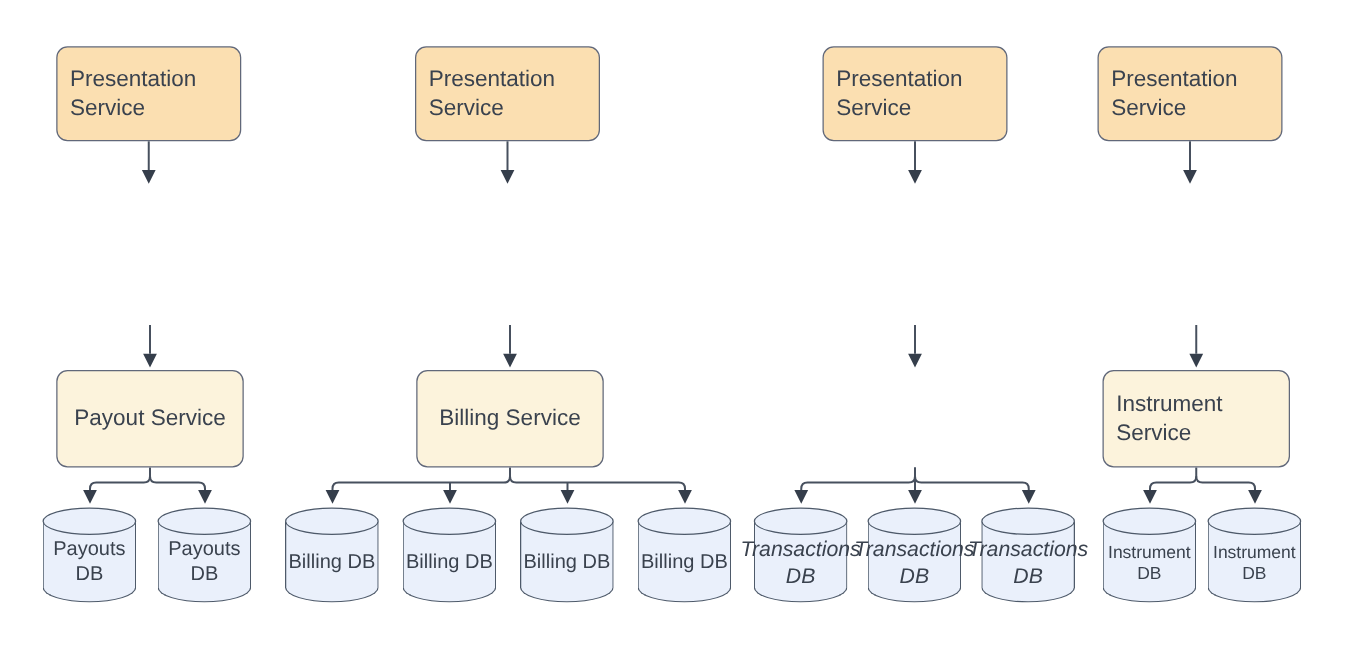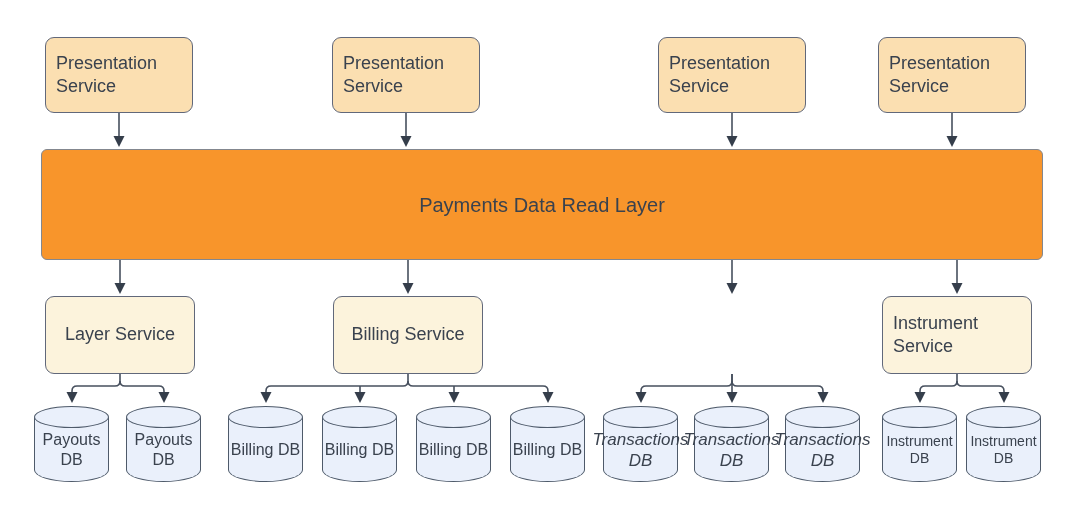--- a/index.html
+++ b/index.html
@@ -97,26 +97,23 @@
   <div class="node peach" style="left:332px;top:37px;width:148px;height:76px">
     <span class="lbl">Presentation Service</span>
   </div>
   <div class="node peach" style="left:658px;top:37px;width:148px;height:76px">
     <span class="lbl">Presentation Service</span>
   </div>
   <div class="node peach" style="left:878px;top:37px;width:148px;height:76px">
     <span class="lbl">Presentation Service</span>
   </div>
 
-  <div class="node bar" style="left:41px;top:149px;width:1002px;height:111px">
-    <span class="lbl">Payments Data Read Layer</span>
-  </div>
 
   <div class="node cream" style="left:45px;top:296px;width:150px;height:78px">
-    <span class="lbl">Layer Service</span>
+    <span class="lbl">Payout Service</span>
   </div>
   <div class="node cream" style="left:333px;top:296px;width:150px;height:78px">
     <span class="lbl">Billing Service</span>
   </div>
   <div class="node cream" style="left:882px;top:296px;width:150px;height:78px">
     <span class="lbl">Instrument Service</span>
   </div>
 
   <div class="db" style="left:34px;top:406px">
     <div class="db-body"></div>

